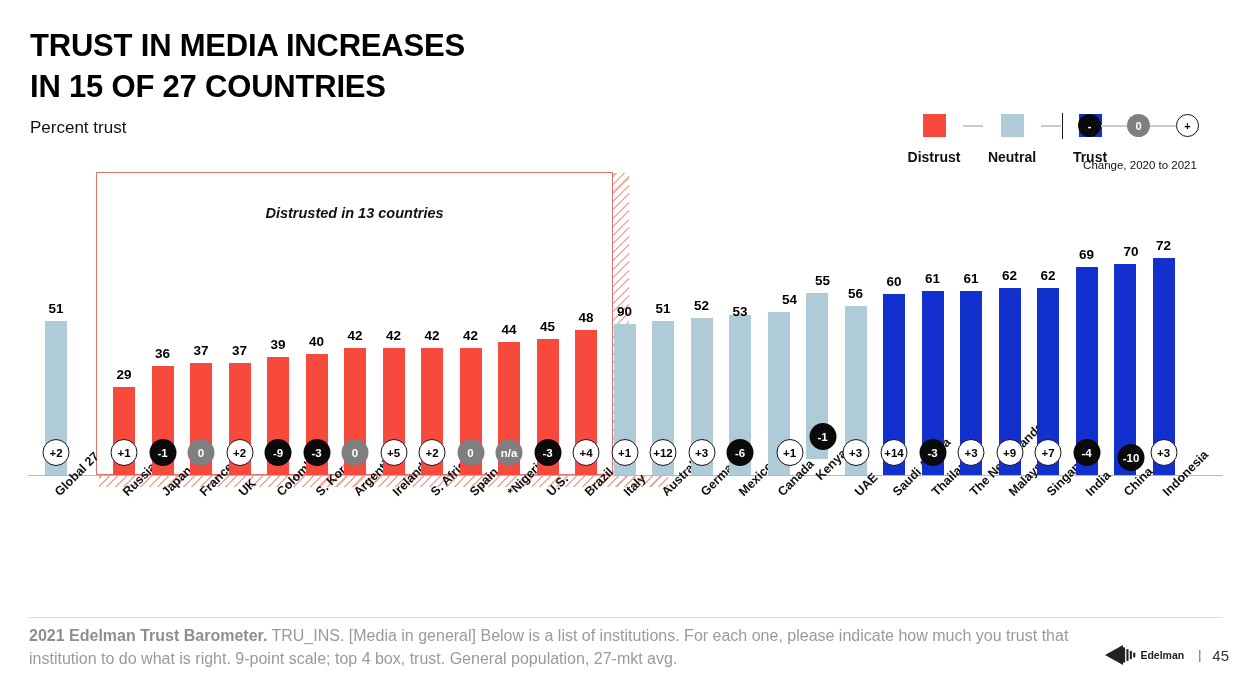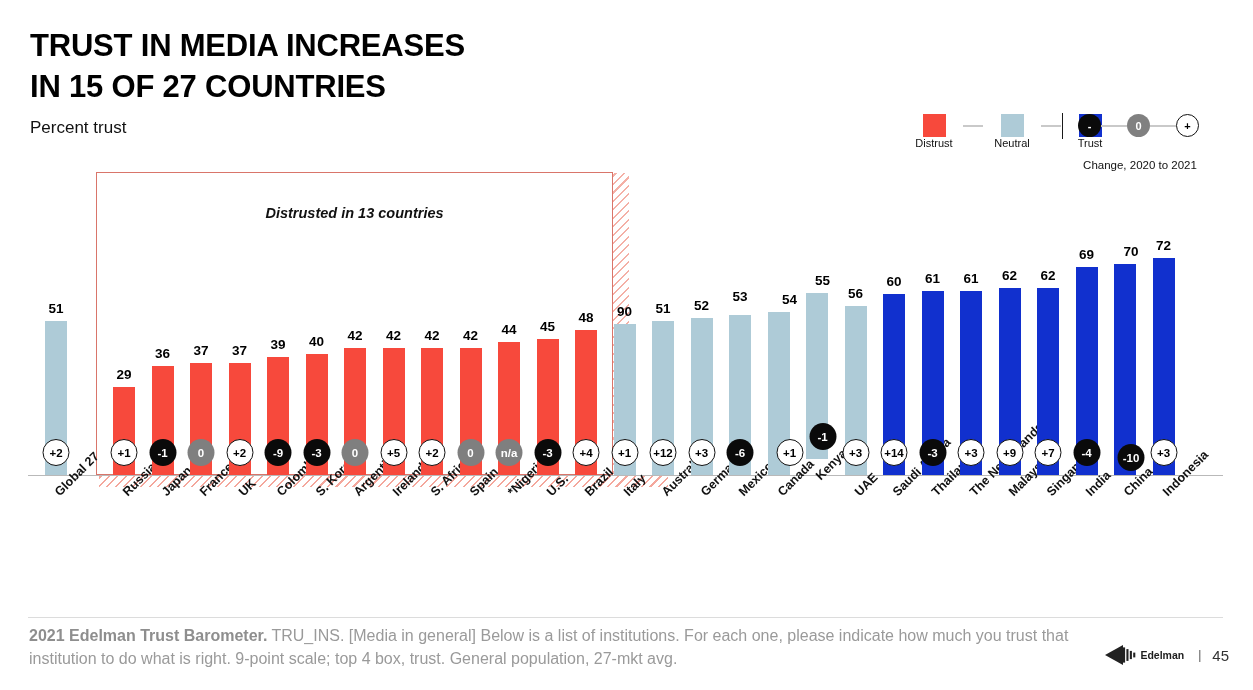--- a/index.html
+++ b/index.html
@@ -24,21 +24,21 @@
     font-size:17px; font-weight:normal; color:#111;
   }
 
   
   #legend-colors {
     position:absolute; left:905px; top:114px;
     display:flex; align-items:flex-start;
   }
   .legend-item { width:58px; display:flex; flex-direction:column; align-items:center; }
   .legend-swatch { width:23px; height:23px; }
-  .legend-label { margin-top:0; font-size:11px; color:#111; }
+  .legend-label { margin-top:12px; font-size:14px; color:#111;font-weight:bold; }
   .legend-connector {
     height:23px; display:flex; align-items:center; width:20px;
   }
   .legend-connector .line { width:100%; height:2px; background:#c9c9c9; }
 
   #legend-divider {
     position:absolute; left:1062px; top:113px;
     width:1px; height:26px; background:#1a1a1a;
   }
 
@@ -288,21 +288,21 @@
         <div class="bar-label" style="left: 7px; top: 168.02px;">Australia</div>
       </div>
       <div class="bar-group" style="left: 690.5px; bottom: 5px; width: 22px; height: 157.04px;">
         <div class="bar" style="height: 157.04px; background: rgb(174, 203, 215);"></div>
         <div class="bar-value" style="bottom: 162.04px;">52</div>
         <div class="bar-badge pos" style="bottom: 9px;">+3</div>
         <div class="bar-label" style="left: 7px; top: 171.04px;">Germany</div>
       </div>
       <div class="bar-group" style="left: 729px; bottom: 5px; width: 22px; height: 160.06px;">
         <div class="bar" style="height: 160.06px; background: rgb(174, 203, 215);"></div>
-        <div class="bar-value" style="bottom: 171px; text-align: right;">53</div>
+        <div class="bar-value" style="bottom: 156px; text-align: right;">53</div>
         <div class="bar-badge neg" style="bottom: 9px;">-6</div>
         <div class="bar-label" style="left: 7px; top: 174.06px;">Mexico</div>
       </div>
       <div class="bar-group" style="left: 767.5px; bottom: 5px; width: 44px; height: 163.08px;">
         <div class="bar" style="height: 163.08px; background: rgb(174, 203, 215);"></div>
         <div class="bar-value" style="bottom: 168.08px;">54</div>
         <div class="bar-badge pos" style="bottom: 9px;">+1</div>
         <div class="bar-label" style="left: 7px; top: 177.08px;">Canada</div>
       </div>
       <div class="bar-group" style="left: 806px; bottom: 21px; width: 22px; height: 166.1px; padding-left: 11px;">

